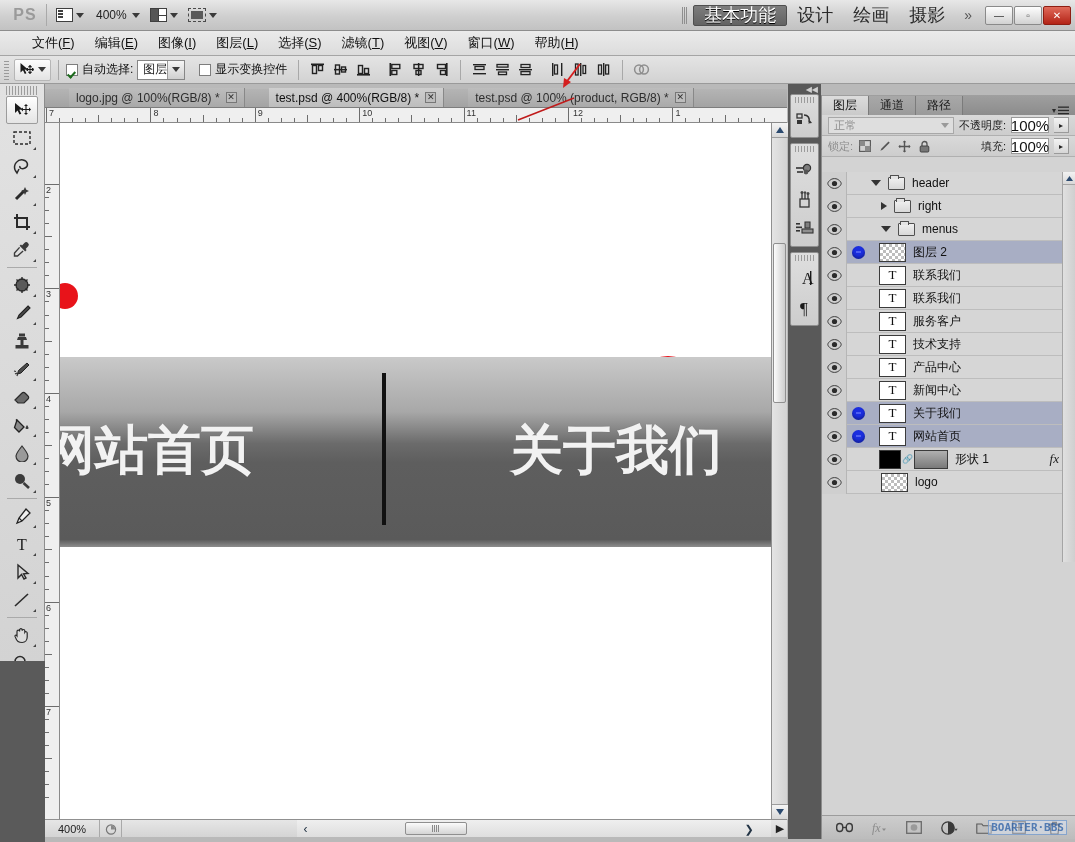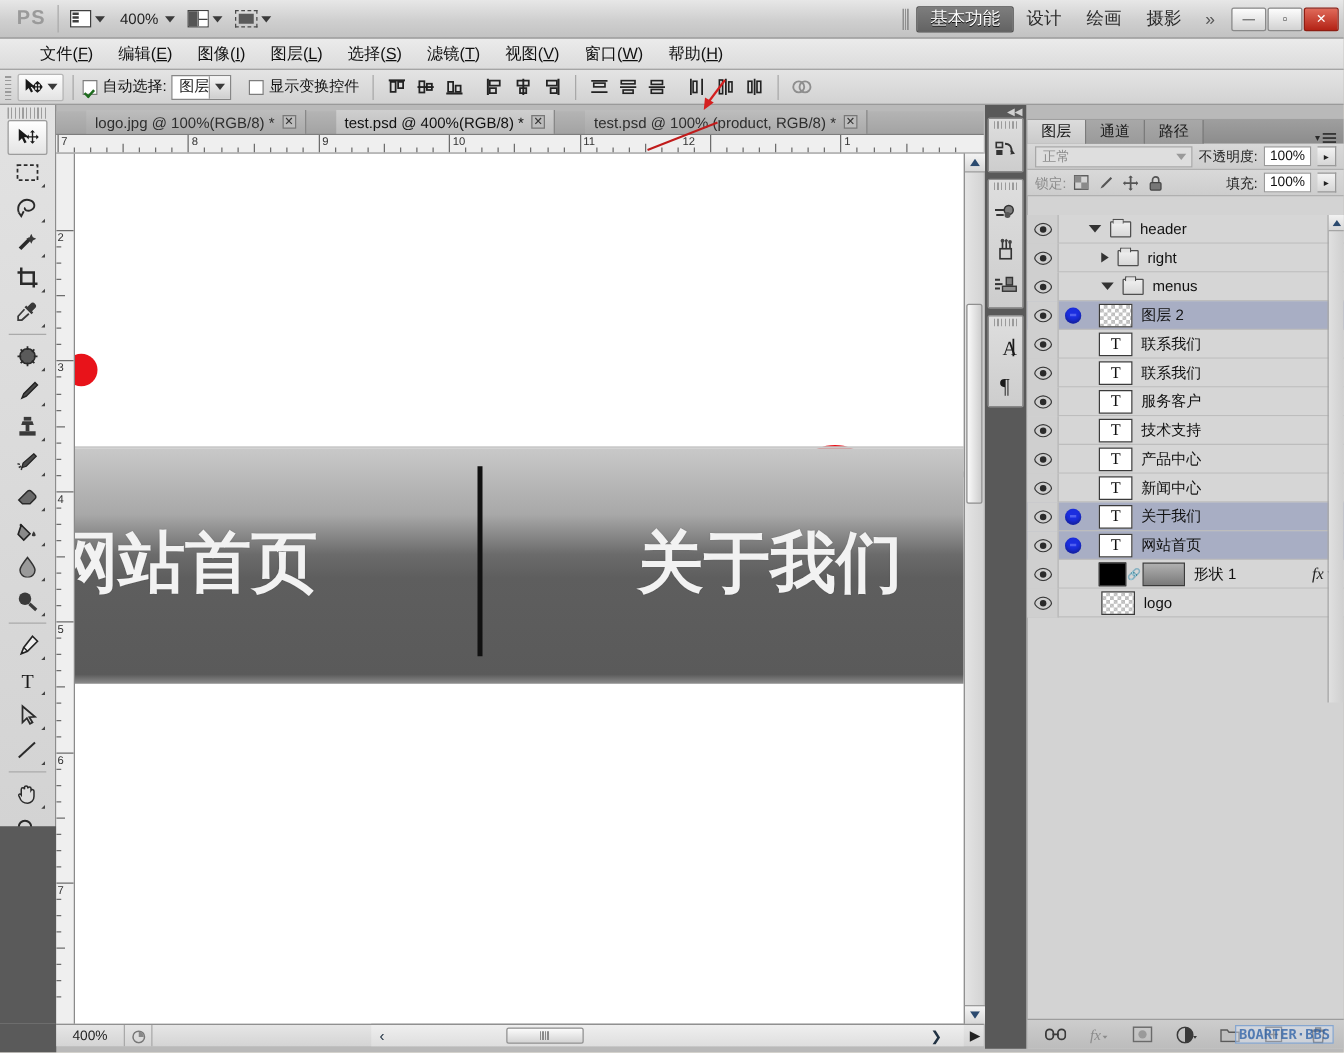--- a/index.html
+++ b/index.html
@@ -42,21 +42,21 @@
   .ic-grid i+i:after{content:"";position:absolute;left:0;top:50%;width:100%;height:1.4px;background:#3f3f3f;}
   .ic-fit{ width:18px;height:14px;border:0;position:relative; }
   .ic-fit:before{content:"";position:absolute;inset:0;border:1.6px dashed #4a4a4a;}
   .ic-fit:after{content:"";position:absolute;left:3px;top:3px;right:3px;bottom:3px;background:#5a5a5a;}
 
   .ws-area{ margin-left:auto; display:flex; align-items:center; height:100%; padding-right:4px; }
   .grip{ width:5px;height:17px;margin-right:6px;
     background:repeating-linear-gradient(90deg,#8f8f8f 0 1px,transparent 1px 2px);}
   .ws-tab{
     height:21px; padding:0 10px; display:flex;align-items:center;
-    font-size:14px; color:#2a2a2a; cursor:default; white-space:nowrap;
+    font-size:18px; color:#2a2a2a; cursor:default; white-space:nowrap;
   }
   .ws-tab.active{
     background:linear-gradient(#7d7d7d,#636363);
     color:#fff; border:1px solid #4f4f4f; border-radius:2px;
     text-shadow:0 1px 0 #000;
   }
   .ws-more{ padding:0 9px; font-size:14px; color:#555; letter-spacing:-2px; }
   .winbtns{ display:flex; gap:1px; margin-left:6px; }
   .wb{
     width:28px;height:19px;border:1px solid #8a8a8a;border-radius:2px;
@@ -257,21 +257,21 @@
   .ptab.active{ background:linear-gradient(#dcdcdc,#cacaca); color:#111; }
   .ptab-menu{ margin-left:auto; padding:0 6px; display:flex;align-items:center;gap:2px;color:#2a2a2a;font-size:10px;}
   .prow{ height:21px; display:flex; align-items:center; padding:0 6px; gap:5px;
          background:linear-gradient(#d9d9d9,#cdcdcd); border-bottom:1px solid #b0b0b0; font-size:11px; color:#222;}
   .blend-sel{
     flex:1; height:17px; background:#dedede; border:1px solid #a8a8a8;
     display:flex;align-items:center;justify-content:space-between;padding:0 0 0 5px;color:#8d8d8d;max-width:132px;
   }
   .blend-sel .dd{width:15px;height:15px;display:flex;align-items:center;justify-content:center;}
   .numbox{ width:38px;height:16px;border:1px solid #9a9a9a;background:#fff;
-           font-size:11px;display:flex;align-items:center;justify-content:center;color:#111;}
+           font-size:15px;display:flex;align-items:center;justify-content:center;color:#111;}
   .spin{width:15px;height:16px;border:1px solid #9a9a9a;border-left:0;
         background:linear-gradient(#f3f3f3,#d6d6d6);display:flex;align-items:center;justify-content:center;font-size:8px;}
   .lockrow{ display:flex;align-items:center;gap:7px; }
   .lock-ic{width:13px;height:13px;display:flex;align-items:center;justify-content:center;}
 
   .layerlist{ position:absolute; left:0; top:77px; width:254px; height:728px; }
   .lrow{
     display:flex; align-items:center; height:23px;
     background:#d6d6d6; border-bottom:1px solid #bdbdbd;
   }
@@ -770,21 +770,21 @@
       <div class="rh-t" style="left: 418.6px; height: 14px;"></div>
       <div class="rh-lab" style="left: 419.6px;">11</div>
       <div class="rh-t" style="left: 431.65px; height: 4px;"></div>
       <div class="rh-t" style="left: 444.7px; height: 4px;"></div>
       <div class="rh-t" style="left: 457.75px; height: 4px;"></div>
       <div class="rh-t" style="left: 470.8px; height: 7px;"></div>
       <div class="rh-t" style="left: 483.85px; height: 4px;"></div>
       <div class="rh-t" style="left: 496.9px; height: 4px;"></div>
       <div class="rh-t" style="left: 509.95px; height: 4px;"></div>
       <div class="rh-t" style="left: 523px; height: 14px;"></div>
-      <div class="rh-lab" style="left: 499px;">12</div>
+      <div class="rh-lab" style="left: 526px;">12</div>
       <div class="rh-t" style="left: 536.05px; height: 4px;"></div>
       <div class="rh-t" style="left: 549.1px; height: 4px;"></div>
       <div class="rh-t" style="left: 562.15px; height: 4px;"></div>
       <div class="rh-t" style="left: 575.2px; height: 7px;"></div>
       <div class="rh-t" style="left: 588.25px; height: 4px;"></div>
       <div class="rh-t" style="left: 601.3px; height: 4px;"></div>
       <div class="rh-t" style="left: 614.35px; height: 4px;"></div>
       <div class="rh-t" style="left: 627.4px; height: 14px;"></div>
       <div class="rh-lab" style="left: 628.4px;">1</div>
       <div class="rh-t" style="left: 640.45px; height: 4px;"></div>

